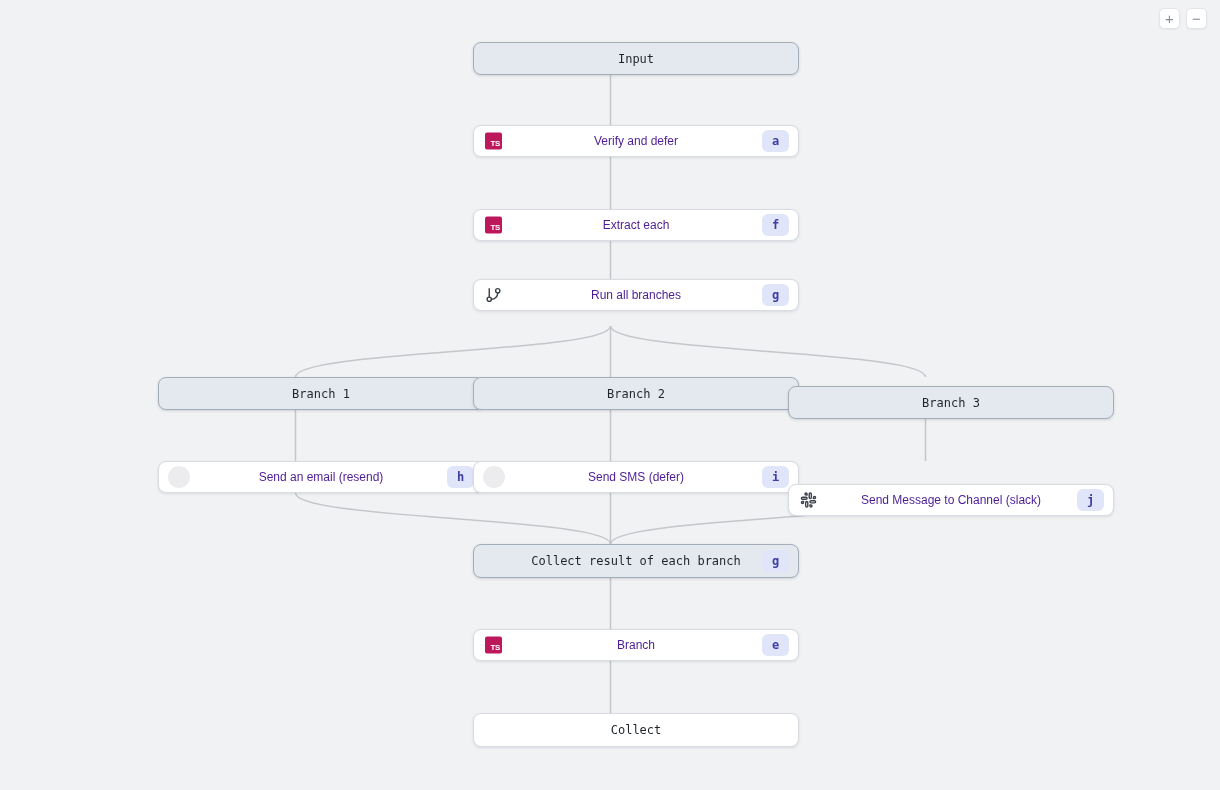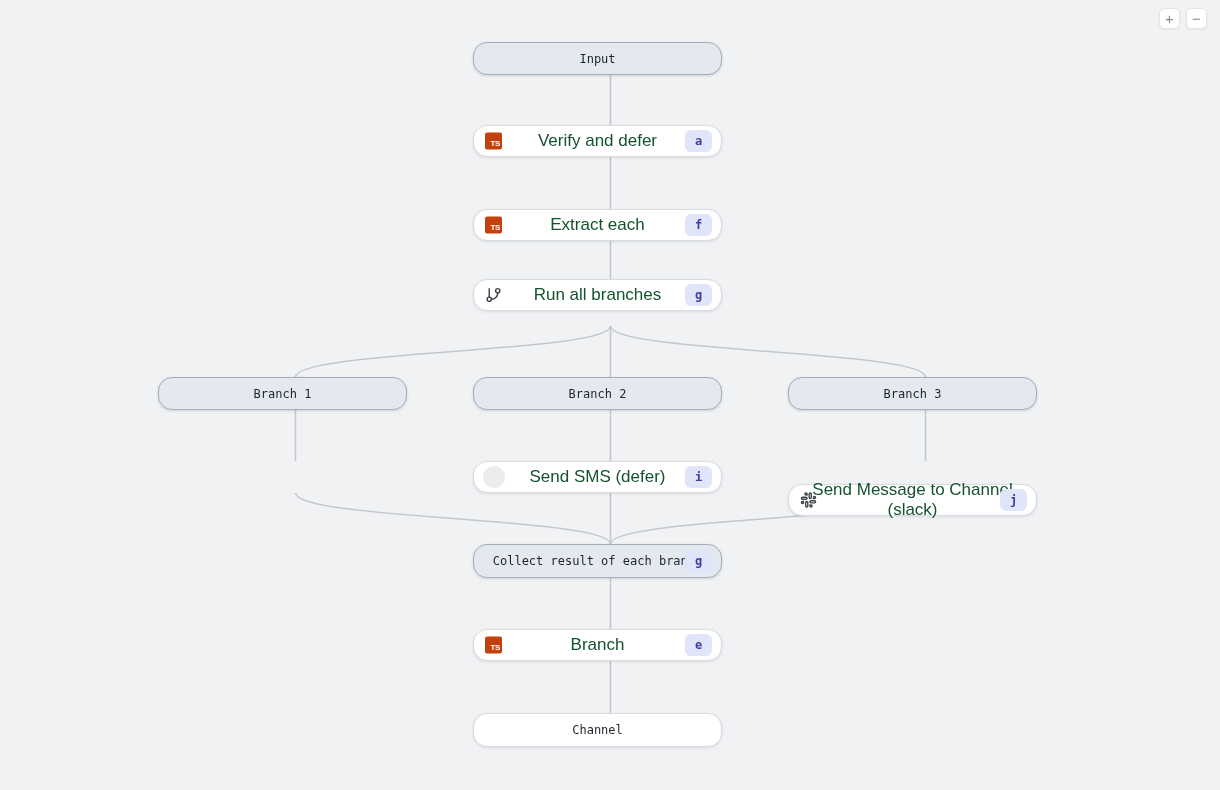--- a/index.html
+++ b/index.html
@@ -8,39 +8,39 @@
     background: #f1f2f4;
     font-family: "Liberation Sans", sans-serif;
     overflow: hidden;
   }
   .canvas { position: relative; width: 1220px; height: 790px; }
   svg.edges { position: absolute; left: 0; top: 0; pointer-events: none; }
 
   .node {
     position: absolute;
     box-sizing: border-box;
-    width: 249px; height: 32px;
-    border-radius: 14px;
+    width: 326px; height: 32px;
+    border-radius: 8px;
     display: flex; align-items: center; justify-content: center;
   }
   .node.step {
     background: #ffffff;
     border: 1px solid #d8dbdf;
     box-shadow: 0 1px 3px rgba(16,24,40,.10);
   }
   .node.group {
     background: #e3e9ef;
     border: 1px solid #a4aeb9;
     height: 33px;
     box-shadow: 0 1px 3px rgba(16,24,40,.14);
   }
   .label {
     position: absolute; left: 0; right: 0;
     text-align: center;
-    font-size: 17px; color: #14532d;
+    font-size: 12px; color: #4c1d95;
   }
   .label.mono {
     font-family: "DejaVu Sans Mono", monospace;
     font-size: 12px; color: #1e242b;
   }
   .badge {
     position: absolute; right: 9px; top: 50%; transform: translateY(-50%);
     min-width: 27px; height: 22px;
     border-radius: 6px;
     background: #e1e5fa; color: #3d3da4;
@@ -48,21 +48,21 @@
     font-weight: bold; font-size: 12px;
     display: flex; align-items: center; justify-content: center;
     box-sizing: border-box;
   }
   .icon {
     position: absolute; left: 11px; top: 50%; transform: translateY(-50%);
     width: 17px; height: 17px;
     display: flex; align-items: center; justify-content: center;
   }
   .icon.ts {
-    background: #c2410c; border-radius: 2px;
+    background: #be185d; border-radius: 2px;
     color: #ffffff; font-size: 8px; font-weight: bold;
     letter-spacing: -0.3px;
     align-items: flex-end; justify-content: flex-end;
     padding: 0 2px 2px 0; box-sizing: border-box;
   }
   .icon.faded {
     width: 22px; height: 22px; border-radius: 50%;
     background: #ececef; left: 9px;
   }
   .zoom-btn {
@@ -132,24 +132,29 @@
   </div>
 
   <div class="node group" style="left:158px; top:377px;">
     <span class="label mono">Branch 1</span>
   </div>
 
   <div class="node group" style="left:473px; top:377px;">
     <span class="label mono">Branch 2</span>
   </div>
 
-  <div class="node group" style="left:788px; top:377px;padding-left:12px;">
+  <div class="node group" style="left:788px; top:386px;padding-left:12px;">
     <span class="label mono">Branch 3</span>
   </div>
 
+  <div class="node step" style="left:158px; top:461px;">
+    <span class="icon faded"></span>
+    <span class="label">Send an email (resend)</span>
+    <span class="badge">h</span>
+  </div>
 
   <div class="node step" style="left:473px; top:461px;">
     <span class="icon faded"></span>
     <span class="label">Send SMS (defer)</span>
     <span class="badge">i</span>
   </div>
 
   <div class="node step" style="left:788px; top:484px;">
     <span class="icon">
       <svg width="17" height="17" viewBox="0 0 24 24" fill="none" stroke="#3c424a" stroke-width="2" stroke-linecap="round" stroke-linejoin="round">
@@ -172,19 +177,19 @@
     <span class="badge">g</span>
   </div>
 
   <div class="node step" style="left:473px; top:629px;">
     <span class="icon ts">TS</span>
     <span class="label">Branch</span>
     <span class="badge">e</span>
   </div>
 
   <div class="node step" style="left:473px; top:713px; height:34px;">
-    <span class="label mono">Channel</span>
+    <span class="label mono">Collect</span>
   </div>
 
   <button class="zoom-btn" style="left:1159px; top:8px;">+</button>
   <button class="zoom-btn" style="left:1186px; top:8px;">−</button>
 
 </div>
 
 </body></html>

